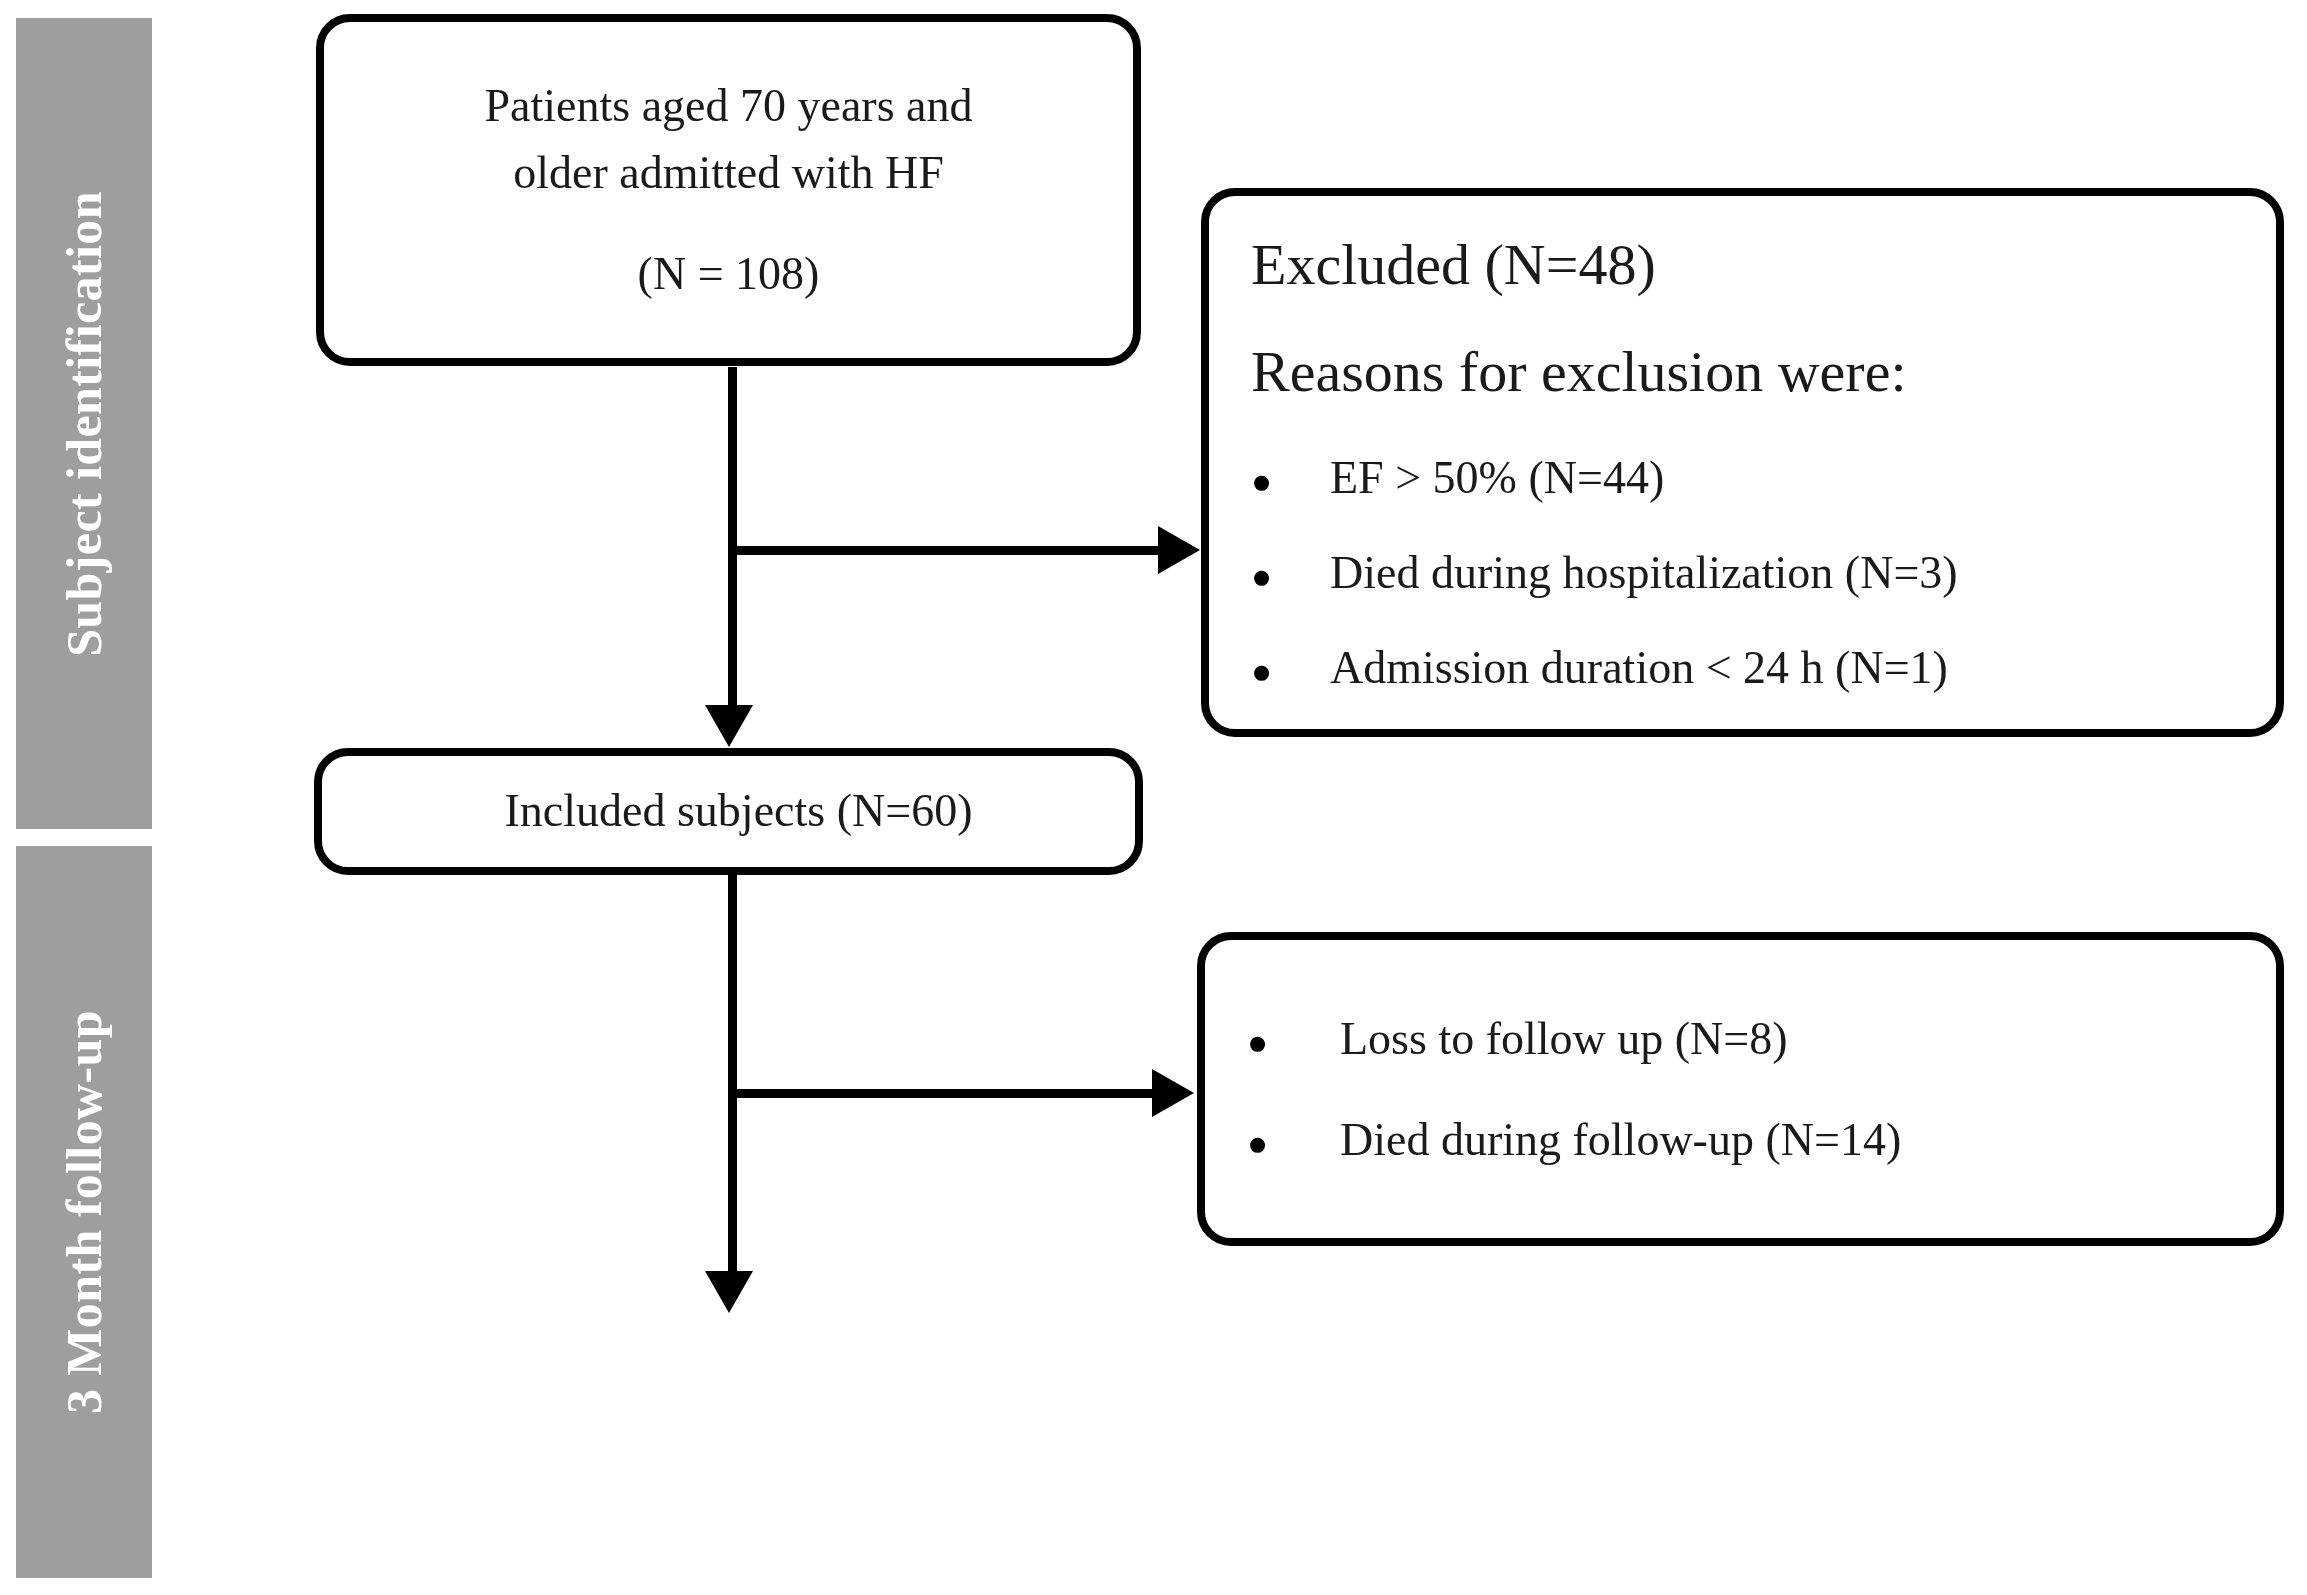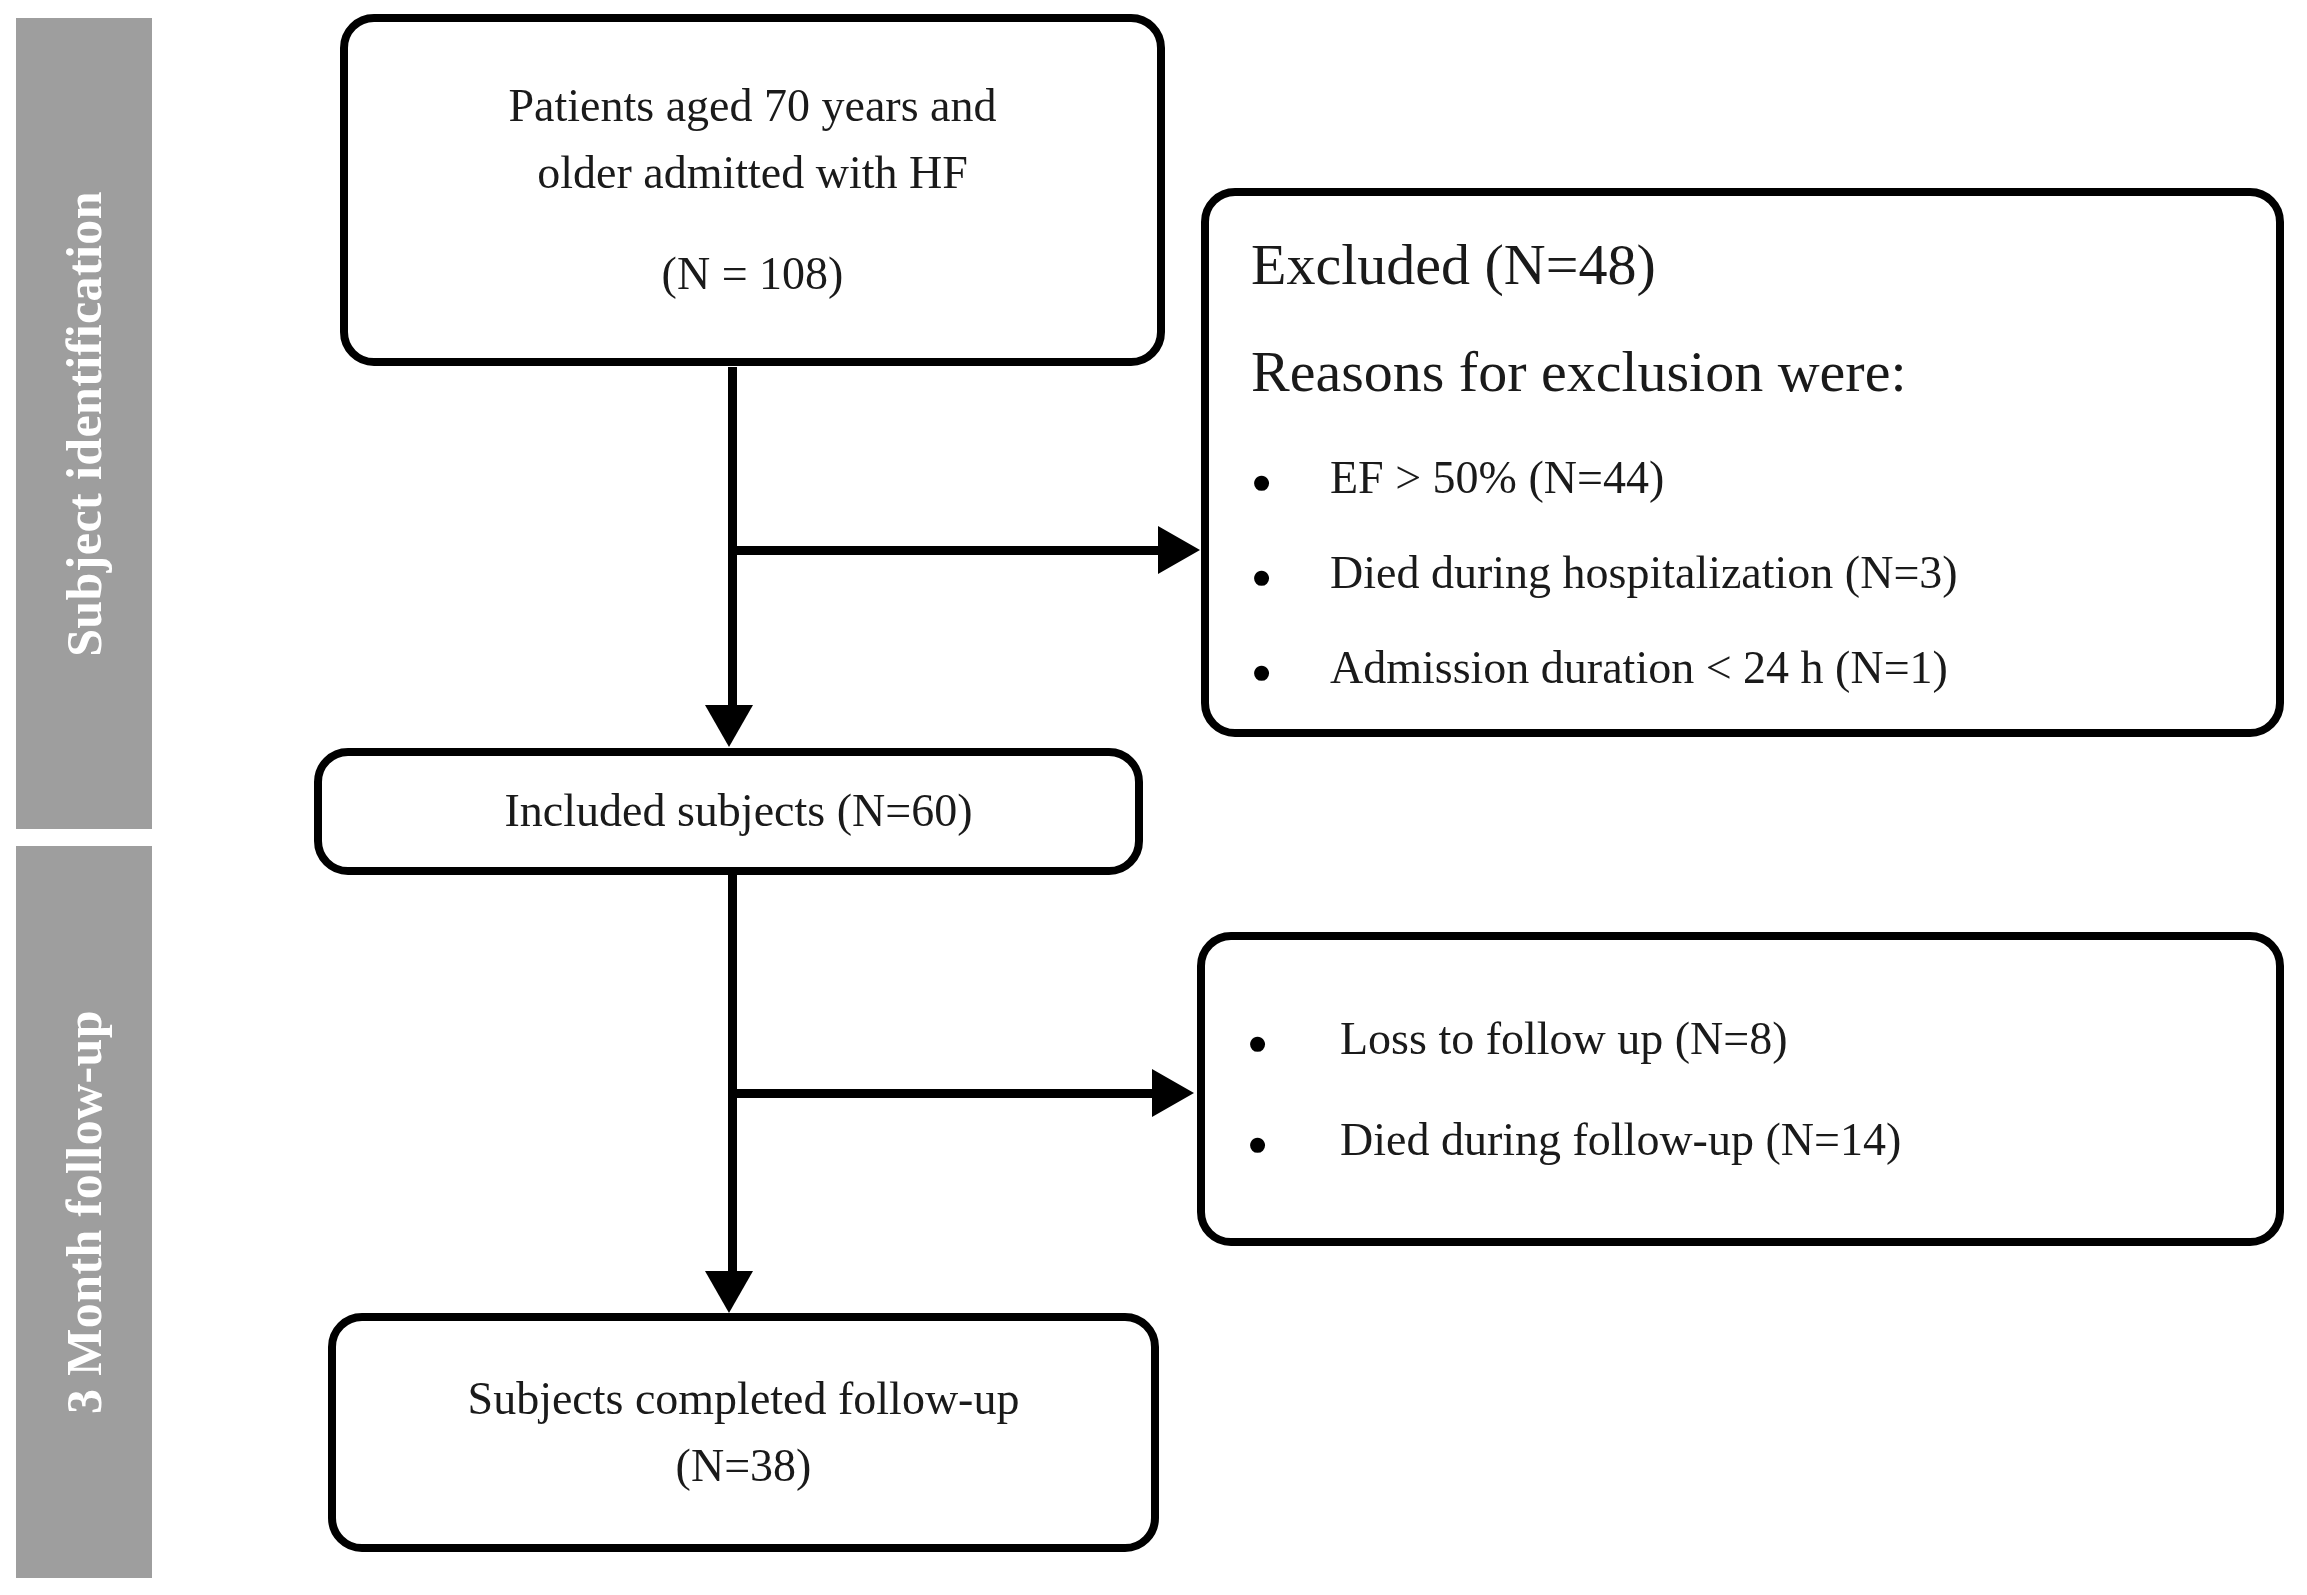--- a/index.html
+++ b/index.html
@@ -49,21 +49,21 @@
   }
   .box-center { align-items: center; text-align: center; }
   .box-line {
     font-size: 46px;
     color: #1a1a1a;
     line-height: 1.45;
     white-space: nowrap;
   }
   .box-line.spaced { margin-top: 34px; }
 
-  #box-admitted   { left: 316px;  top: 14.4px;   width: 825px; height: 352px; margin-left: 24px; }
+  #box-admitted   { left: 316px;  top: 14.4px;   width: 825px; height: 352px; }
   #box-included   { left: 314px;  top: 748px;  width: 829px; height: 127px; padding-left: 20px; }
   #box-completed  { left: 328px;  top: 1313px; width: 831px; height: 239px; }
 
   #box-excluded   { left: 1201px; top: 188px;  width: 1083px; height: 549px;
                     align-items: flex-start; padding: 27px 32px 27px 42px; }
   #box-followup   { left: 1197px; top: 932px; width: 1087px; height: 314px;
                     align-items: flex-start; padding: 24px 32px 24px 42px; }
 
   
   .excl-head {
@@ -191,24 +191,20 @@
         <span class="bullet-dot">●</span>
         <span class="bullet-text">Loss to follow up (N=8)</span>
       </li>
       <li class="bullet-item">
         <span class="bullet-dot">●</span>
         <span class="bullet-text">Died during follow-up (N=14)</span>
       </li>
     </ul>
   </div>
 
-  <div class="flow-box box-center" id="box-completed">
-    <div class="box-line">Subjects completed follow-up</div>
-    <div class="box-line">(N=38)</div>
-  </div>
 
   <div class="v-line" id="trunk-1"></div>
   <div class="arrow-down" id="trunk-1-arrow"></div>
 
   <div class="h-line" id="branch-1"></div>
   <div class="arrow-right" id="branch-1-arrow"></div>
 
   <div class="v-line" id="trunk-2"></div>
   <div class="arrow-down" id="trunk-2-arrow"></div>
 

